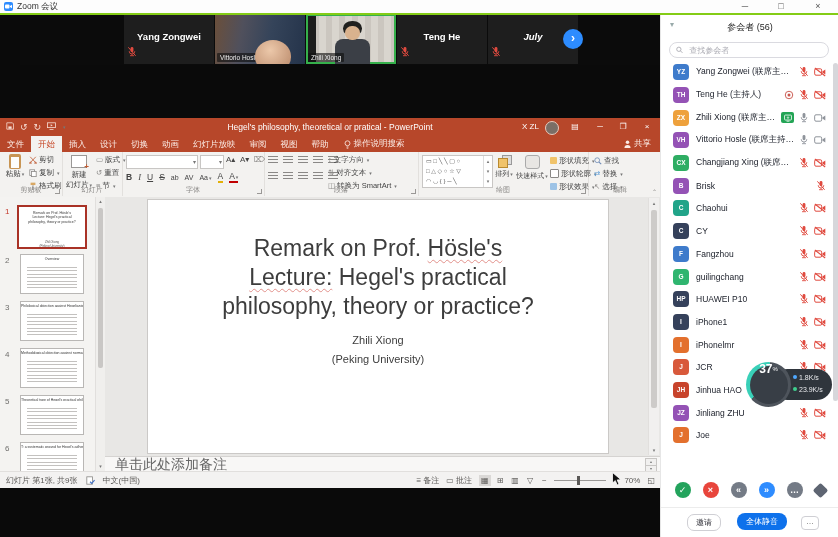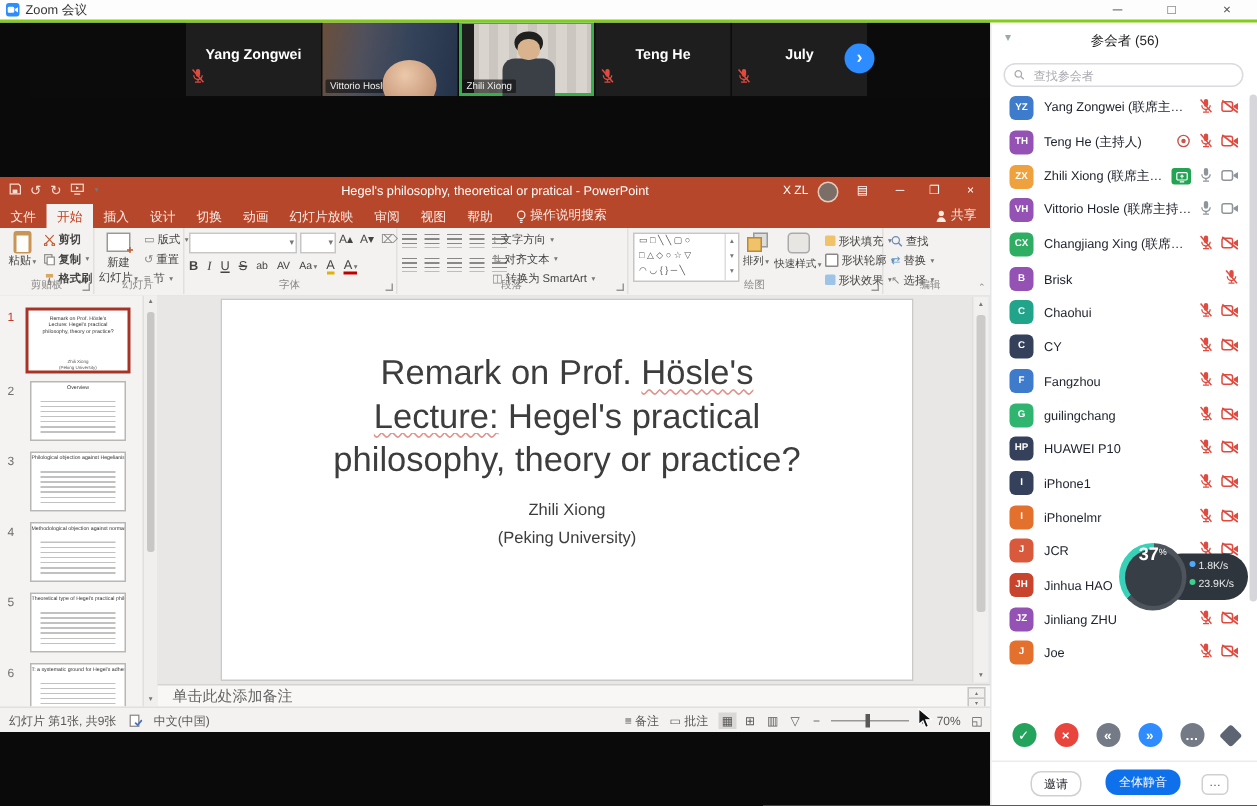--- a/index.html
+++ b/index.html
@@ -95,21 +95,21 @@
   .slide{position:absolute;left:42px;top:2px;width:460px;height:253px;background:#FFF;border:1px solid #CBC9C7;}
   .stitle{margin:34px auto 0;width:400px;font-size:23px;color:#3D3D3D;text-align:center;line-height:1.25;}
   .misspell{text-decoration:underline;text-decoration-style:wavy;text-decoration-color:#E2918B;text-decoration-thickness:1px;text-underline-offset:3px;}
   .sauthor{margin-top:14px;font-size:11px;color:#3D3D3D;text-align:center;}
   .saffil{margin-top:7px;font-size:11px;color:#3D3D3D;text-align:center;}
   .escroll{position:absolute;right:1px;top:1px;width:10px;height:257px;background:#F1F0EF;border-left:1px solid #E1DFDD;}
   .escroll .arr{position:absolute;left:0;width:10px;height:10px;font-size:5px;color:#777;text-align:center;line-height:10px;}
   .escroll .ethumb{position:absolute;left:2px;top:12px;width:6px;height:198px;background:#CDCBC9;border-radius:2px;}
 
   .notes{position:absolute;left:105px;top:338px;width:555px;height:15px;background:#F8F7F6;border-top:1px solid #D5D3D1;}
-  .notes .ntext{font-size:10px;color:#666;line-height:15px;padding-left:10px;}
+  .notes .ntext{font-size:14px;color:#666;line-height:15px;padding-left:10px;}
   .nbtn{position:absolute;right:3px;width:10px;height:6px;border:1px solid #C8C6C4;background:#F1F0EF;font-size:4px;line-height:5px;text-align:center;color:#777;}
 
   .pstatus{position:absolute;left:0;top:353px;width:660px;height:16px;background:#F3F2F1;border-top:1px solid #E1DFDD;
      display:flex;align-items:center;font-size:8px;color:#5A5856;}
   .stleft{display:flex;align-items:center;gap:8px;padding-left:6px;}
   .stright{margin-left:auto;display:flex;align-items:center;gap:7px;padding-right:5px;}
   .vbtn{font-size:8px;color:#5A5856;padding:1px 2px;}
   .vbtn.active{background:#DAD8D6;}
   .ztrack{position:relative;width:52px;height:1px;background:#9A9896;}
   .zthumb{position:absolute;left:45%;top:-4px;width:3px;height:9px;background:#5A5856;}
@@ -190,21 +190,21 @@
       <div class="vtile" style="left: 377px;">
         <div class="vname">Teng He</div>
         <div class="vmute"><svg width="10" height="11" viewBox="0 0 16 17">
             <rect x="5.7" y="1.2" width="4.6" height="8.4" rx="2.3" fill="#E04A3F"></rect>
             <path d="M3.5 8a4.5 4.5 0 0 0 9 0" fill="none" stroke="#E04A3F" stroke-width="1.4"></path>
             <line x1="8" y1="12.5" x2="8" y2="14.8" stroke="#E04A3F" stroke-width="1.4"></line>
             <line x1="4.8" y1="15.2" x2="11.2" y2="15.2" stroke="#E04A3F" stroke-width="1.4"></line>
             <line x1="2.2" y1="1.8" x2="13.8" y2="15.4" stroke="#E04A3F" stroke-width="1.6"></line>
           </svg></div>
       </div>
-      <div class="vtile" style="left: 468px;">
+      <div class="vtile" style="left: 468px; font-style: italic;">
         <div class="vname">July</div>
         <div class="vmute"><svg width="10" height="11" viewBox="0 0 16 17">
             <rect x="5.7" y="1.2" width="4.6" height="8.4" rx="2.3" fill="#E04A3F"></rect>
             <path d="M3.5 8a4.5 4.5 0 0 0 9 0" fill="none" stroke="#E04A3F" stroke-width="1.4"></path>
             <line x1="8" y1="12.5" x2="8" y2="14.8" stroke="#E04A3F" stroke-width="1.4"></line>
             <line x1="4.8" y1="15.2" x2="11.2" y2="15.2" stroke="#E04A3F" stroke-width="1.4"></line>
             <line x1="2.2" y1="1.8" x2="13.8" y2="15.4" stroke="#E04A3F" stroke-width="1.6"></line>
           </svg></div>
       </div>
     </div>
@@ -265,21 +265,21 @@
       </span>
     </div>
 
     <div class="pribbon">
 
       <div class="rg" style="left:0;width:62px;">
         <div class="bigbtn" style="left:2px;">
           <div class="clipicon"></div>
           <div><span>粘贴</span><span class="dd">▾</span></div>
         </div>
-        <div class="minis" style="left:29px;font-weight:bold;">
+        <div class="minis" style="left:29px;">
           <div class="mini">
               <svg width="8" height="8" viewBox="0 0 10 10">
                 <path d="M1.5 1l7 7.5M8.5 1l-7 7.5" stroke="#C05C33" fill="none"></path>
                 <circle cx="1.8" cy="8.8" r="1.1" fill="none" stroke="#C05C33"></circle>
                 <circle cx="8.2" cy="8.8" r="1.1" fill="none" stroke="#C05C33"></circle>
               </svg>
               <span>剪切</span>
             </div>
           <div class="mini">
               <svg width="8" height="8" viewBox="0 0 10 10">

